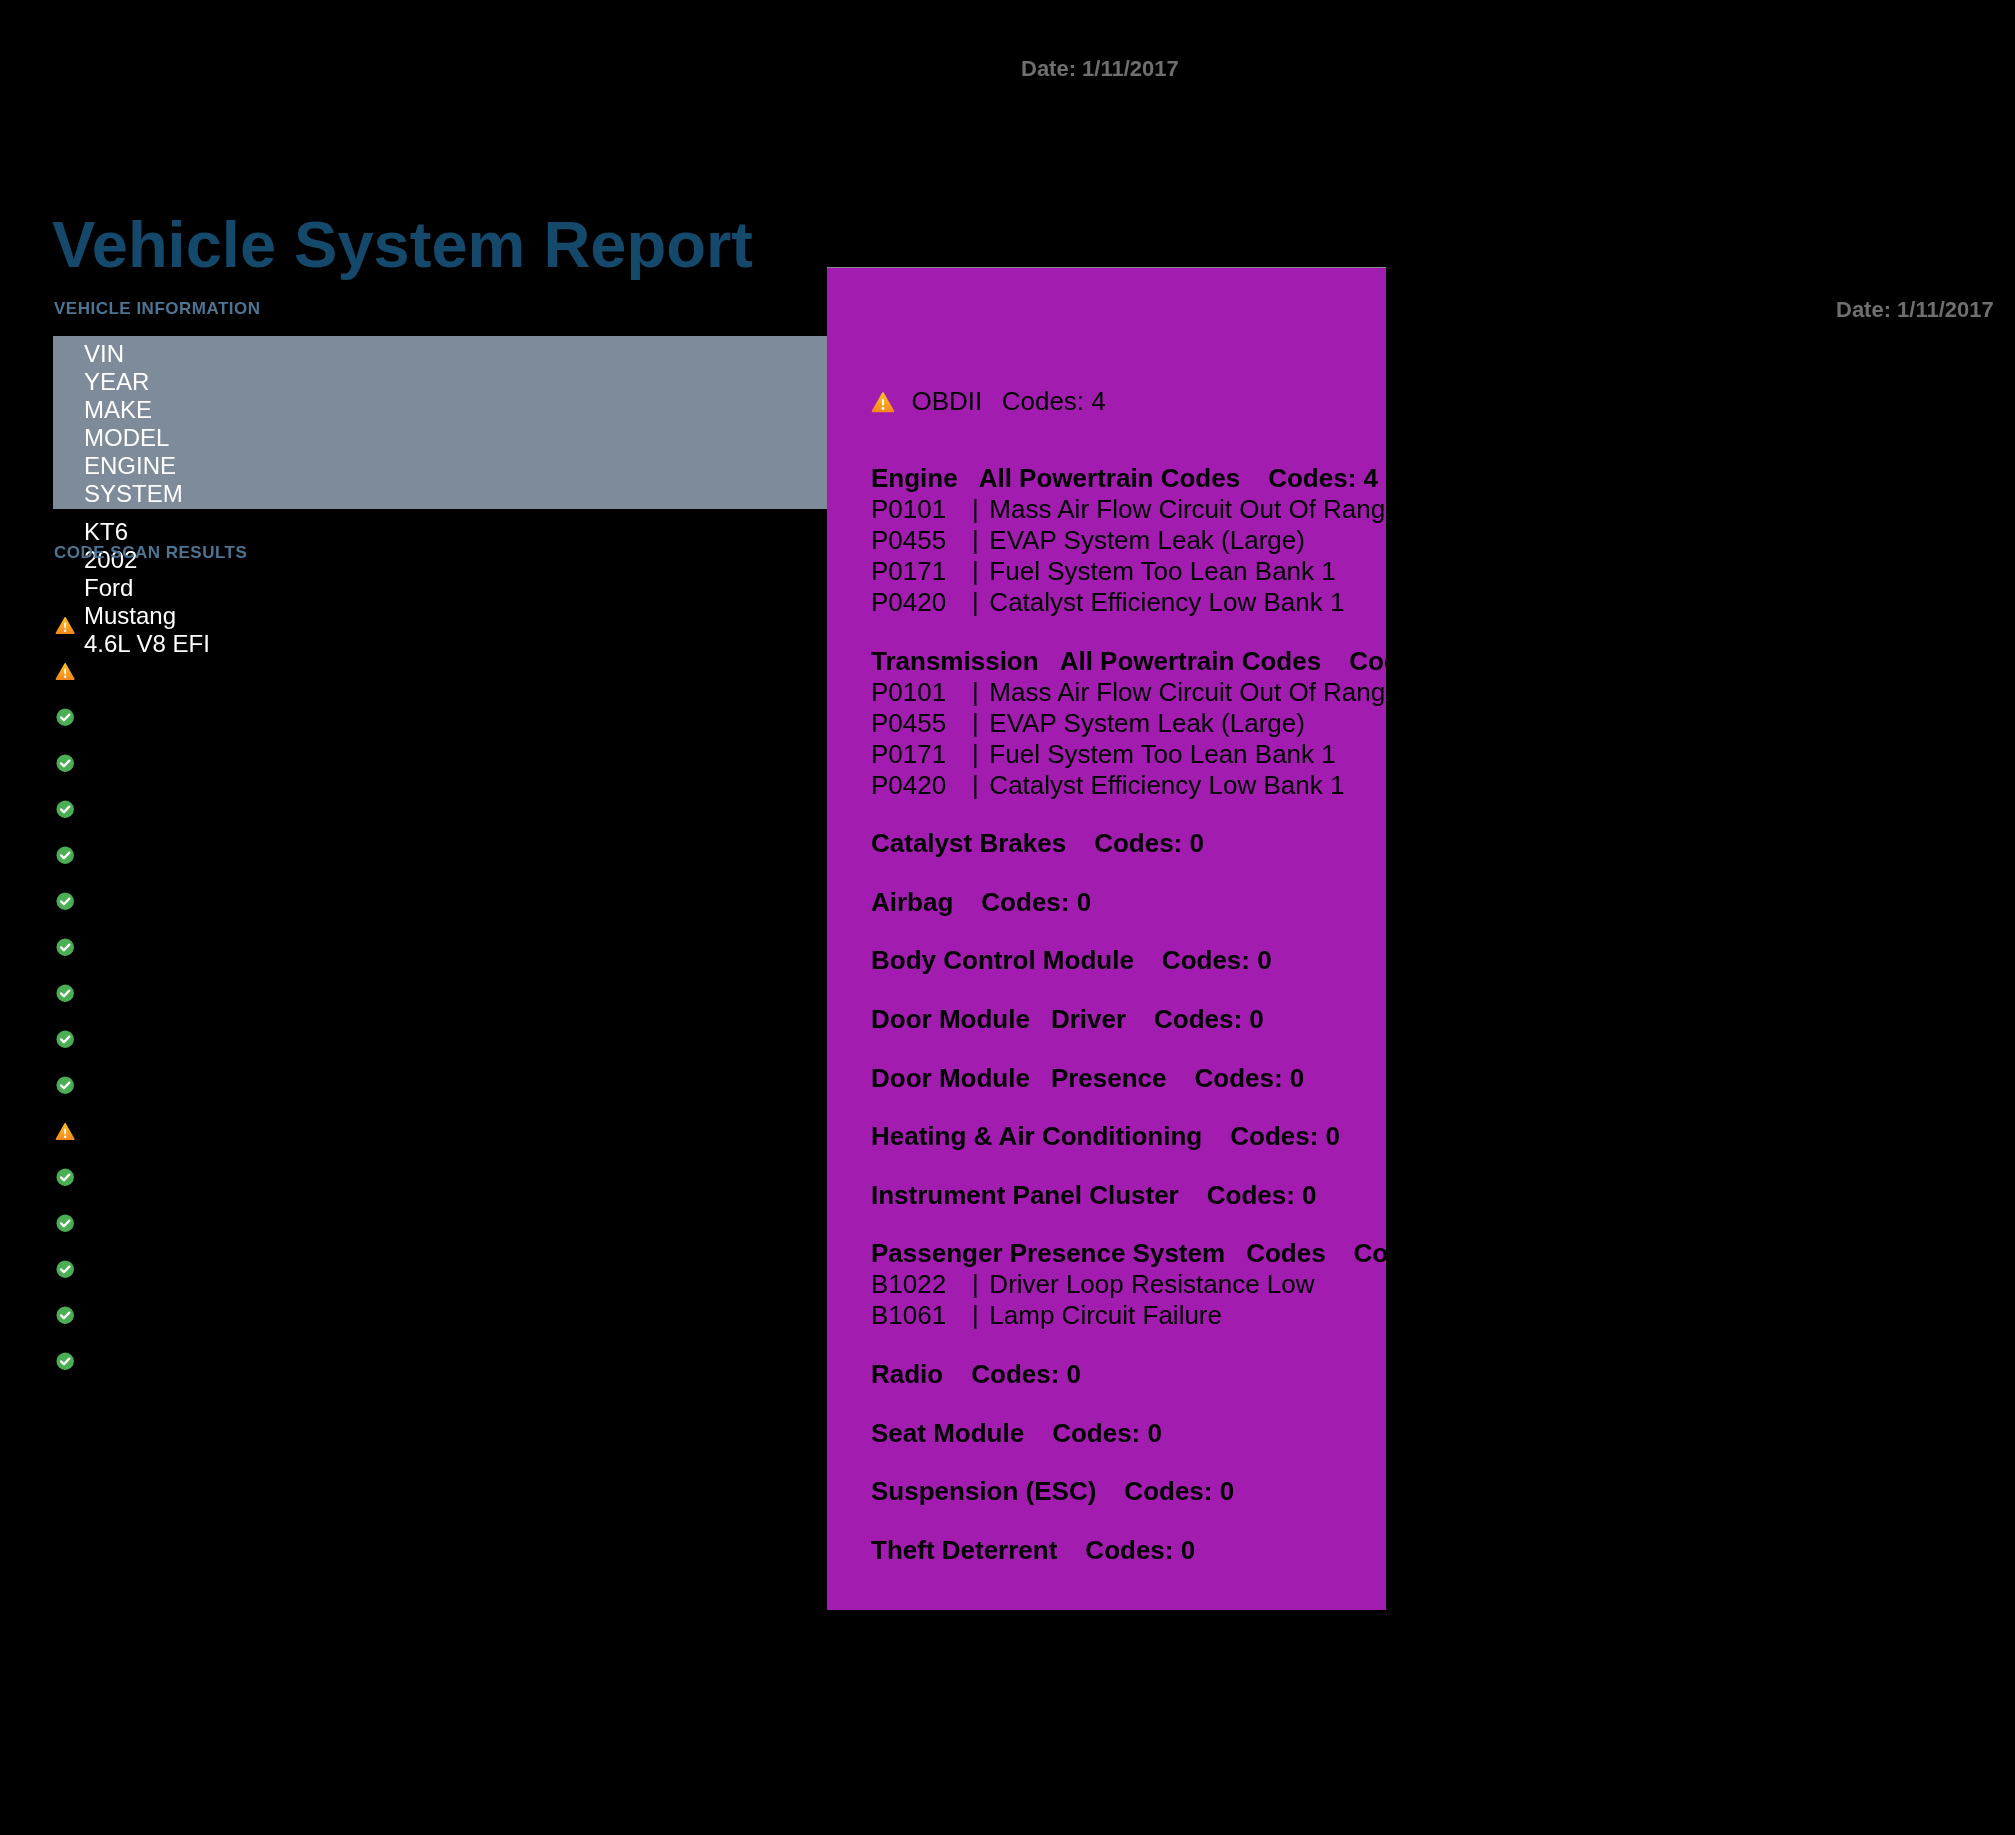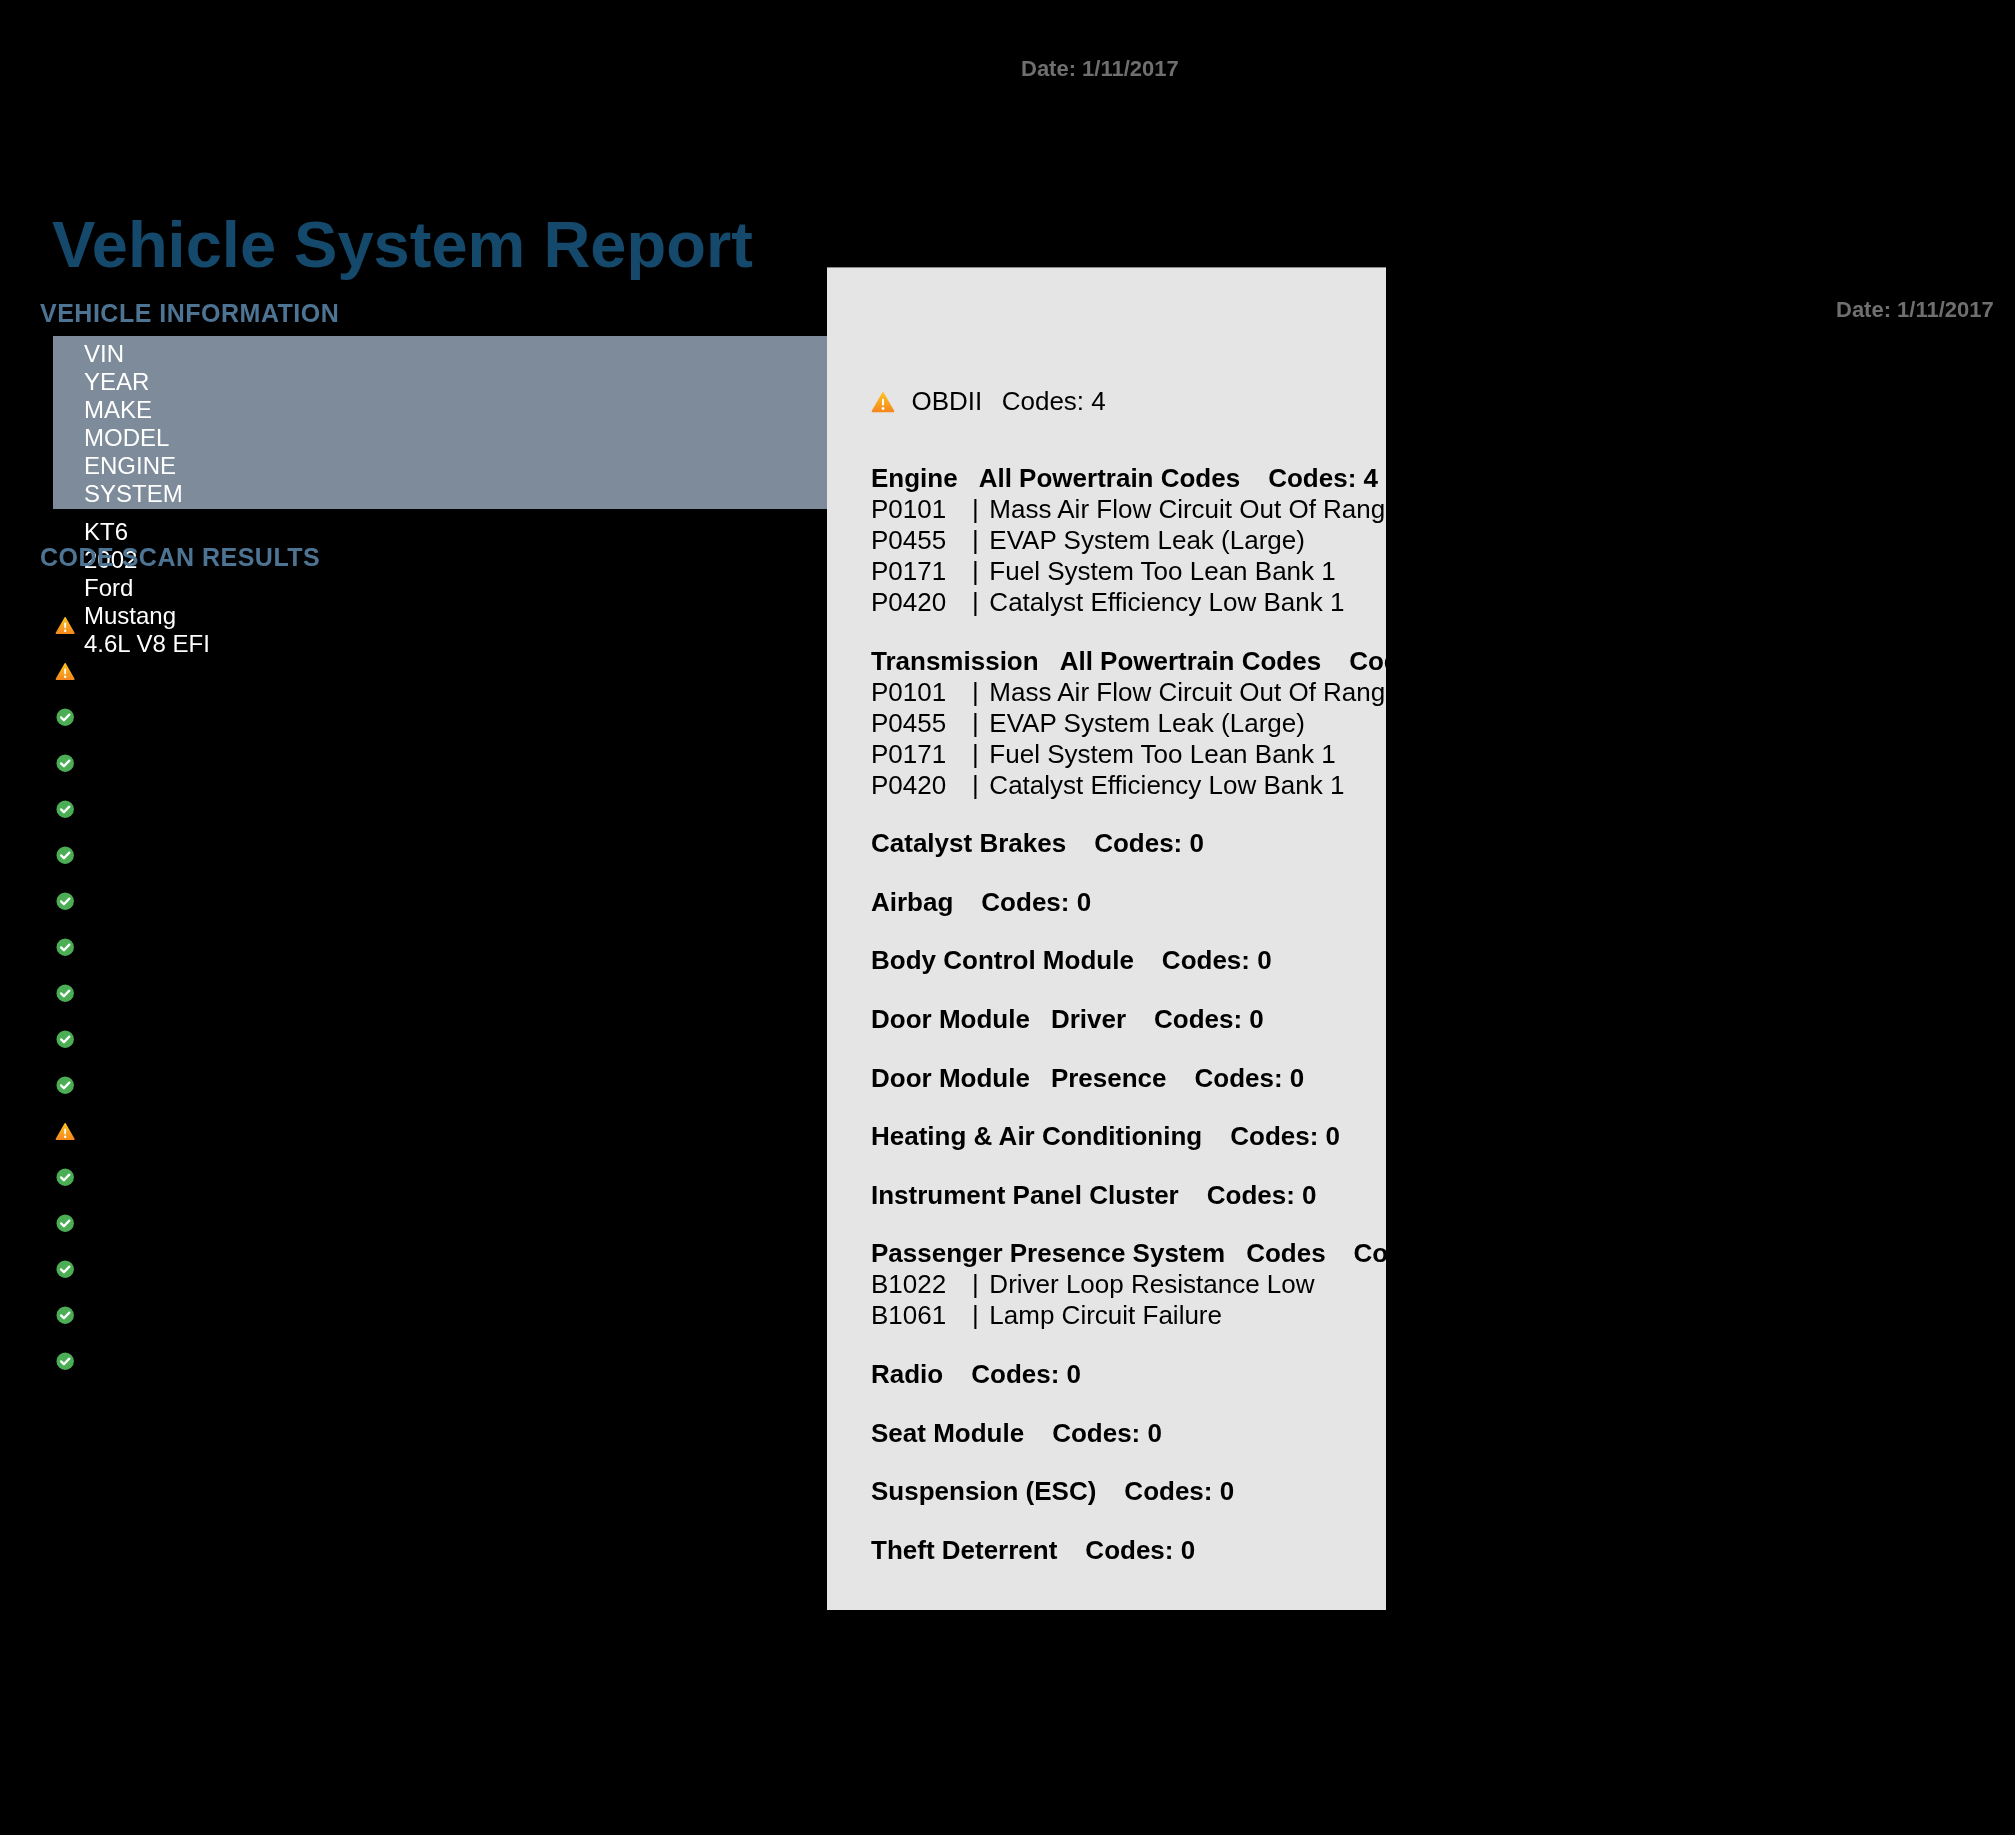--- a/index.html
+++ b/index.html
@@ -16,22 +16,22 @@
     white-space:nowrap;
   }
   #date-top{left:1021px;top:56px;}
   #date-right{left:1836px;top:297px;}
   #title{
     position:absolute;left:52px;top:208px;margin:0;
     font-size:65px;font-weight:700;color:#15496B;
     line-height:1.15;white-space:nowrap;
   }
   .sec-label{
-    position:absolute;left:40px;
-    font-size:25px;font-weight:bold;color:#4E7493;
+    position:absolute;left:54px;
+    font-size:17px;font-weight:bold;color:#4E7493;
     letter-spacing:0.5px;white-space:nowrap;
   }
   #vi-label{top:299px;}
   #cs-label{top:543px;}
   #vi-table{
     position:absolute;left:53px;top:336px;
     width:784px;height:173px;
     background:#7D8B9A;
     padding-top:3.9px;box-sizing:border-box;
   }
@@ -47,21 +47,21 @@
     display:flex;flex-direction:column;
   }
   #icon-col .li{
     height:46px;display:flex;align-items:flex-start;
   }
   .icon-check{width:18.4px;height:18.4px;}
   .icon-warn{width:20.3px;height:19.4px;margin-left:-1px;}
   #panel{
     position:absolute;left:827px;top:267px;
     width:559px;height:1343px;
-    background:#e5e5e5;
+    background:#a21caf;
     border-top:1px solid #8B8B8B;
     box-sizing:border-box;
     padding:118px 0 0 44px;
     overflow:hidden;
     color:#000000;
     font-size:26px;line-height:31px;
   }
   .obdii-row{
     display:flex;align-items:center;
     margin-bottom:46px;white-space:nowrap;

